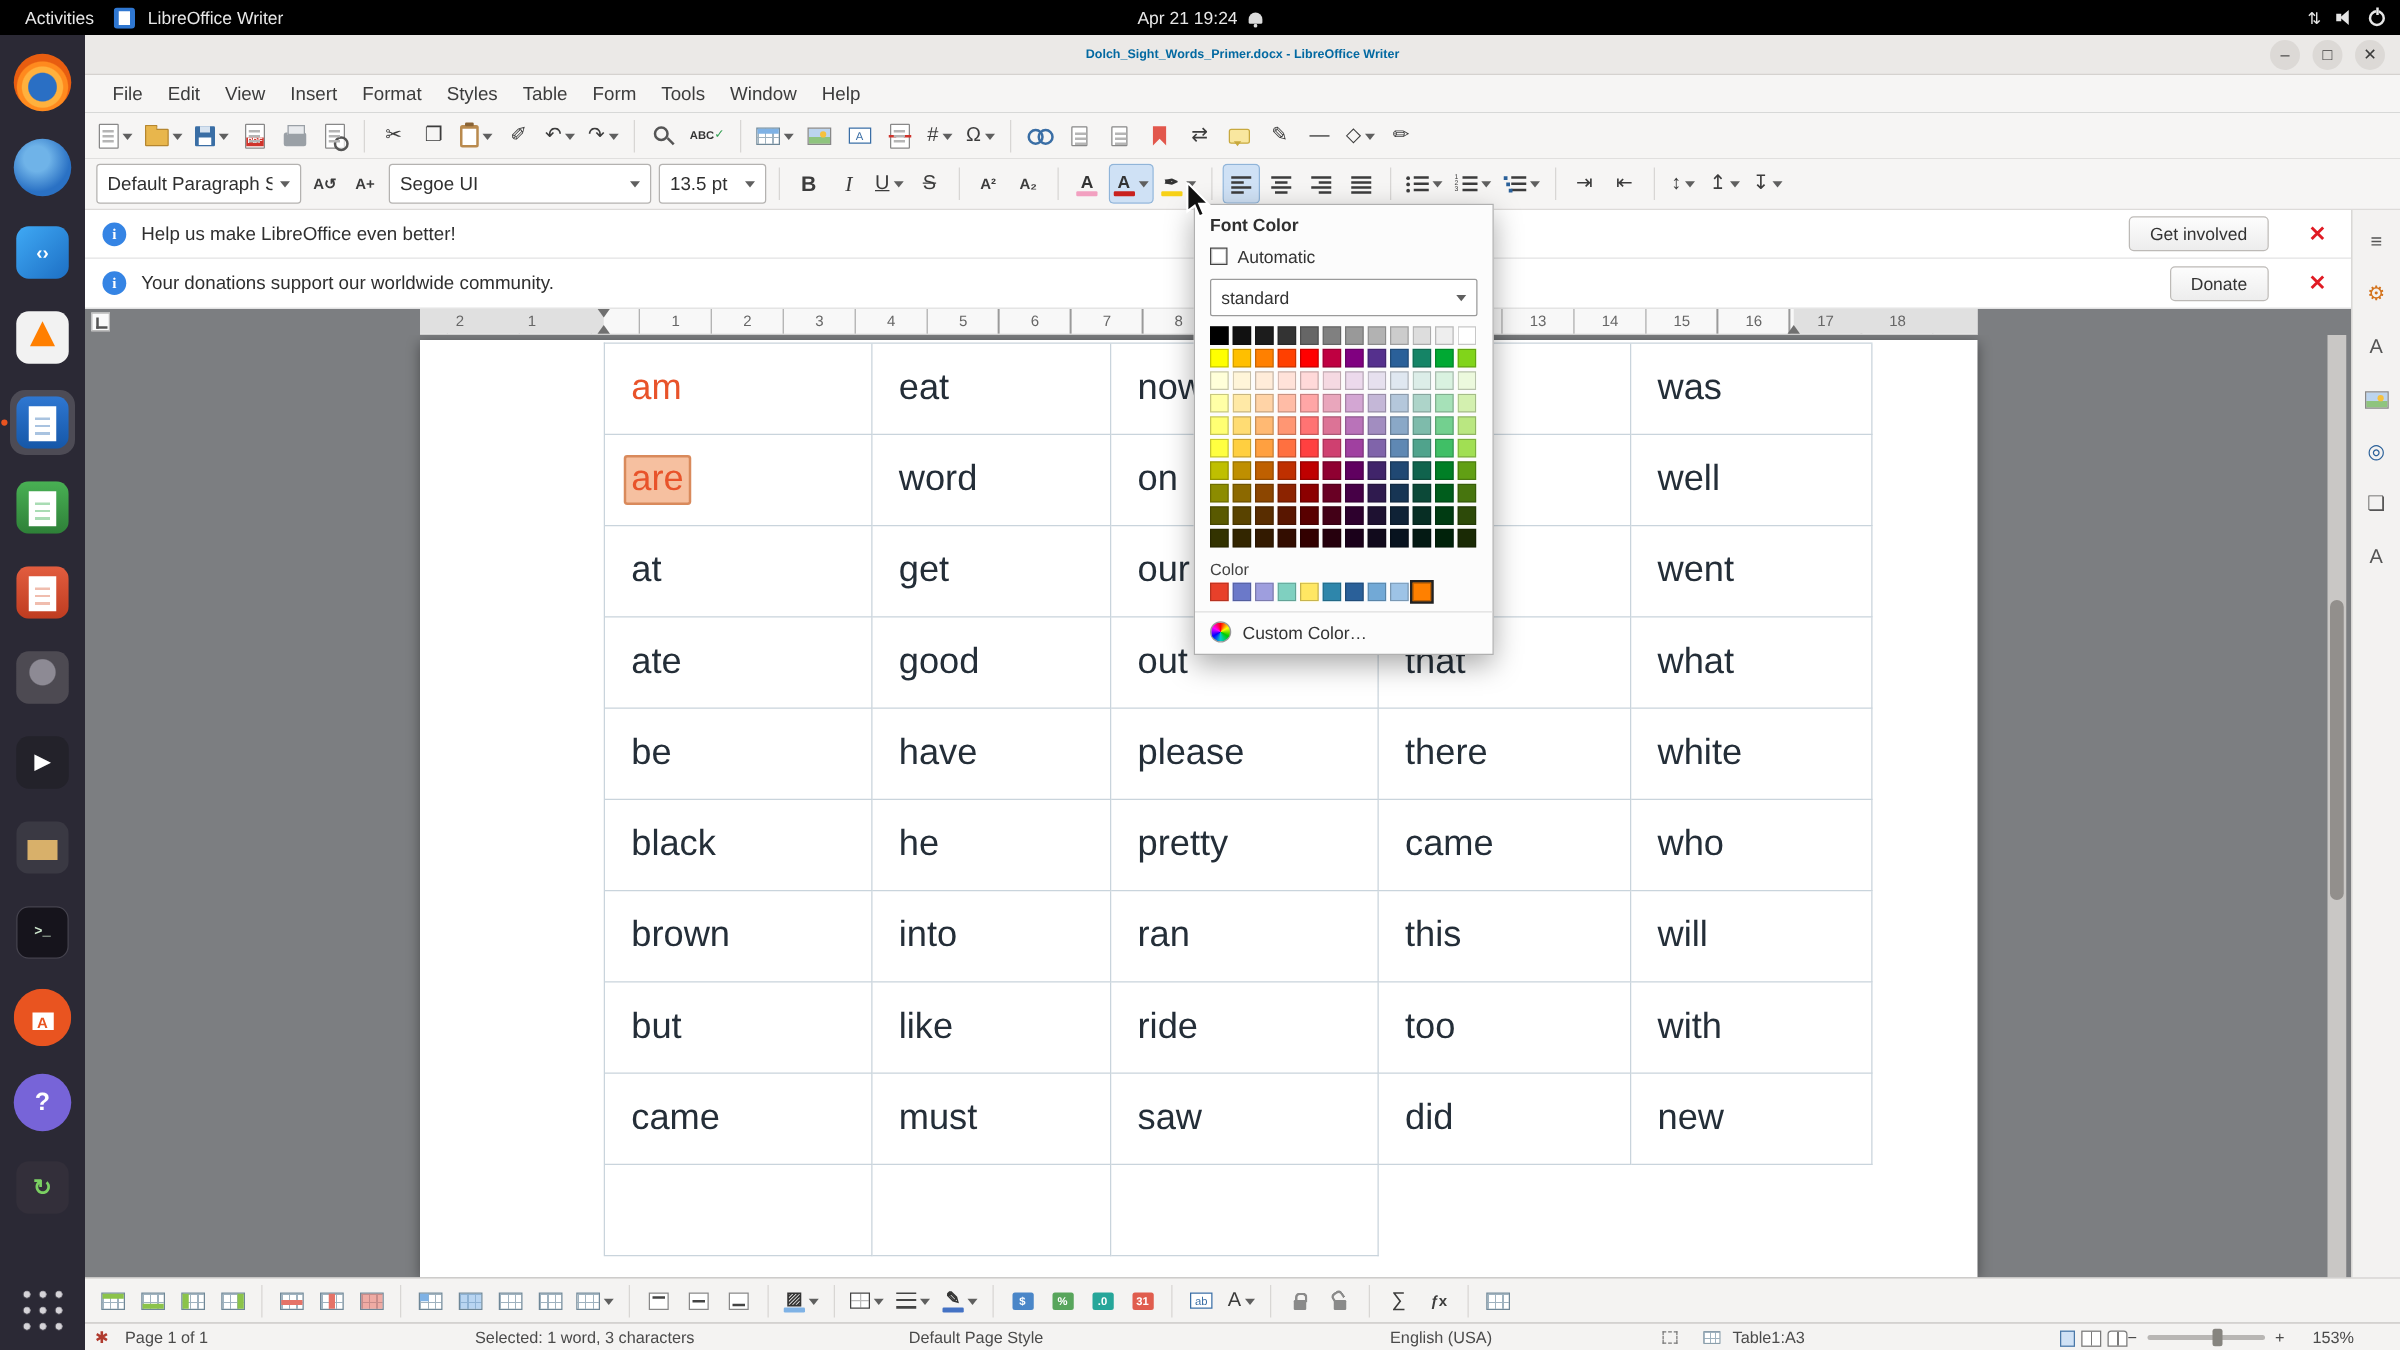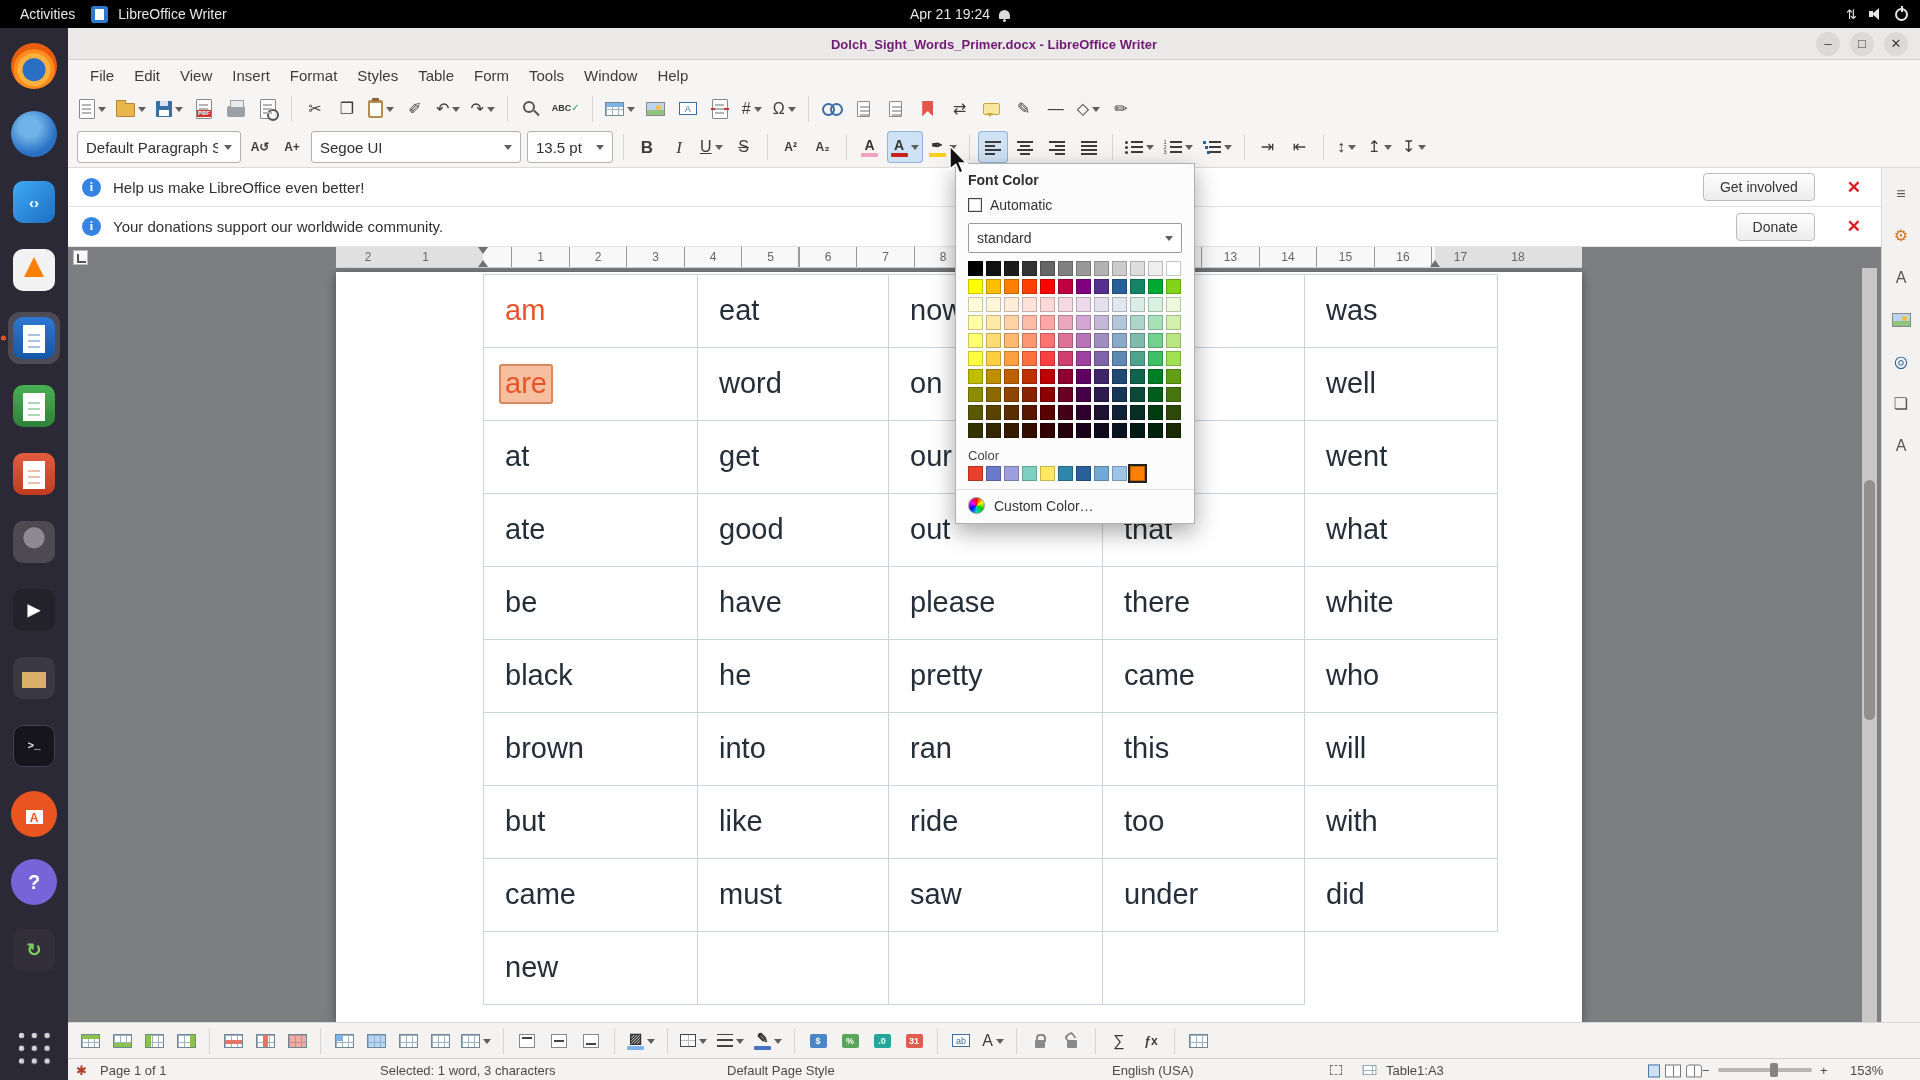--- a/index.html
+++ b/index.html
@@ -49,21 +49,21 @@
   .dk-software-center .dg{color:#e95420;font-size:12px;margin-top:7px}
   .dk-help::after{inset:3px;border-radius:50%;background:#7764d8}
   .dk-help .dg{font-size:20px}
   .dk-updater::after{background:#332f3a}
   .dk-updater .dg{color:#7bd062;font-size:18px}
   .dk.apps{position:absolute;bottom:6px;left:8px;margin:0}
   .dk.apps::after{inset:7px;border-radius:0;background:radial-gradient(circle 3px at 6.5px 6.5px,#d5d3d8 2.6px,transparent 3px) 0 0/12.8px 12.8px}
 
   
   #titlebar{position:absolute;left:68px;top:28px;right:0;height:32px;background:#ebe9e7;border-bottom:1px solid #d5d2cf;z-index:20}
-  .wtitle{position:absolute;left:50%;top:50%;transform:translate(-50%,-50%);font-weight:bold;font-size:13px;color:#701a75;white-space:nowrap}
+  .wtitle{position:absolute;left:50%;top:50%;transform:translate(-50%,-50%);font-weight:bold;font-size:10px;color:#0369a1;white-space:nowrap}
   .wbtns{position:absolute;right:12px;top:50%;transform:translateY(-50%);display:flex;gap:10px}
   .wbtn{width:24px;height:24px;border-radius:50%;background:#dcd9d6;color:#3b3b3b;font-size:13px;display:flex;align-items:center;justify-content:center}
 
   
   #menubar{position:absolute;left:68px;top:60px;right:0;height:30px;background:#f6f5f4;z-index:20}
   #menu-items{display:flex;align-items:center;height:100%;padding-left:12px;font-size:15px;color:#3c3c3c}
   .menu-item{padding:3px 10px;border-radius:3px}
 
   
   #toolbar1{position:absolute;left:68px;top:90px;right:0;height:37px;background:#f6f5f4;z-index:20}
@@ -683,23 +683,20 @@
           <span class="word">with</span>
         </div>
         <div class="cell">
           <span class="word">came</span>
         </div>
         <div class="cell">
           <span class="word">must</span>
         </div>
         <div class="cell">
           <span class="word">saw</span>
-        </div>
-        <div class="cell">
-          <span class="word">under</span>
         </div>
         <div class="cell">
           <span class="word">did</span>
         </div>
         <div class="cell">
           <span class="word">new</span>
         </div>
         <div class="cell">
           <span class="word"></span>
         </div>

